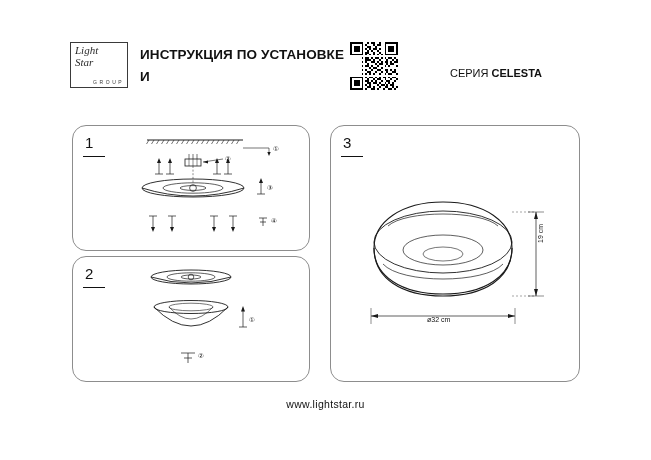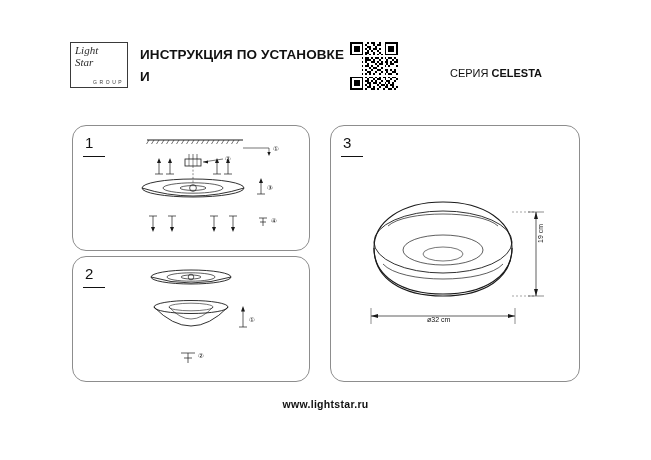--- a/index.html
+++ b/index.html
@@ -141,21 +141,21 @@
   }
 
   
   #footer {
     position: absolute;
     left: 0;
     top: 398px;
     width: 651px;
     text-align: center;
     font-size: 10.5px;
-    font-weight: bold;
+    font-weight: normal;
     color: #111111;
     letter-spacing: 0.3px;
   }
 
   svg { display: block; overflow: visible; }
   .ln { stroke: #1a1a1a; fill: none; }
 </style>
 </head>
 <body>
 

